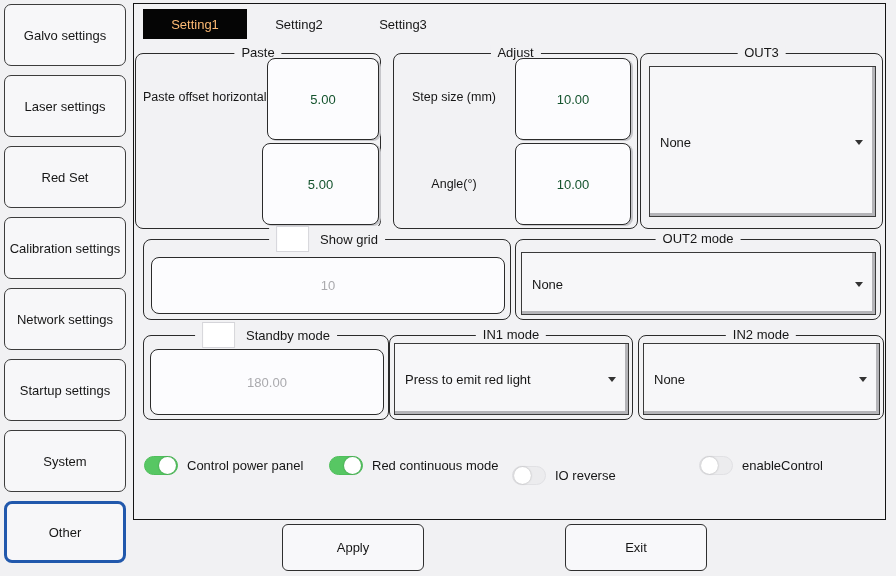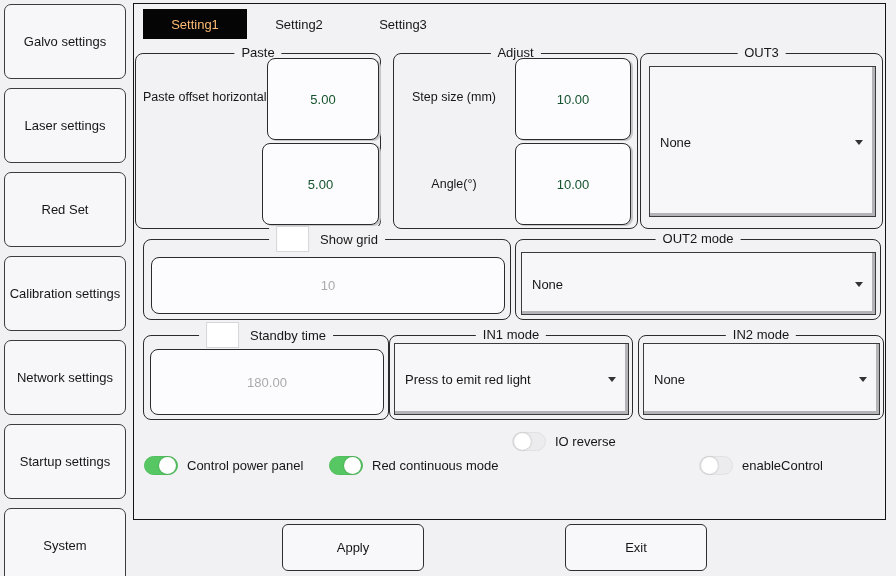--- a/index.html
+++ b/index.html
@@ -9,21 +9,21 @@
     background: #f1f1f3;
     font-family: "Liberation Sans", sans-serif;
     font-size: 13px;
     color: #161616;
     overflow: hidden;
   }
 
   
   .sidebar { position: absolute; left: 4px; top: 4px; width: 122px;
              display: flex; flex-direction: column; gap: 9px; }
-  .side-btn { height: 75px; background: #f7f7f9; border: 1px solid #3c3c3c;
+  .side-btn { height: 62px; background: #f7f7f9; border: 1px solid #3c3c3c;
               border-radius: 7px; display: flex; align-items: center;
               justify-content: center; text-align: center; padding: 8px 4px;
               font-size: 13px; }
   .side-btn.selected { border: 3px solid #2158ac; border-radius: 8px; }
 
   
   .panel { position: absolute; left: 133px; top: 3px; width: 753px; height: 517px;
            border: 1px solid #141414; background: #f2f2f4; }
 
   .tab { position: absolute; top: 5px; width: 104px; height: 30px;
@@ -127,21 +127,21 @@
     <span class="legend">OUT2 mode</span>
     <div class="drop" style="left:5px; top:12px; width:355px; height:63px;">
       <span class="val">None</span>
       <span class="arrow"></span>
     </div>
   </div>
 
   <div class="grp" style="left:9px; top:331px; width:246px; height:85px;">
     <span class="legend with-check">
       <span class="legend-check"></span>
-      <span>Standby time</span>
+      <span>Standby mode</span>
     </span>
     <input class="vbox dim" style="left: 6px; top: 13px; width: 234px; height: 66px;" value="180.00">
   </div>
 
   <div class="grp" style="left:255px; top:331px; width:244px; height:85px;">
     <span class="legend">IN1 mode</span>
     <div class="drop" style="left:4px; top:7px; width:235px; height:72px;">
       <span class="val">Press to emit red light</span>
       <span class="arrow"></span>
     </div>
@@ -160,21 +160,21 @@
         <span class="knob"></span>
       </span>
     <span>Control power panel</span>
   </div>
   <div class="switch-row" style="left:195px; top:452px;">
     <span class="toggle on">
         <span class="knob"></span>
       </span>
     <span>Red continuous mode</span>
   </div>
-  <div class="switch-row" style="left:378px; top:428px;">
+  <div class="switch-row" style="left:378px; top:462px;">
     <span class="toggle">
         <span class="knob"></span>
       </span>
     <span>IO reverse</span>
   </div>
   <div class="switch-row" style="left:565px; top:452px;">
     <span class="toggle">
         <span class="knob"></span>
       </span>
     <span>enableControl</span>

